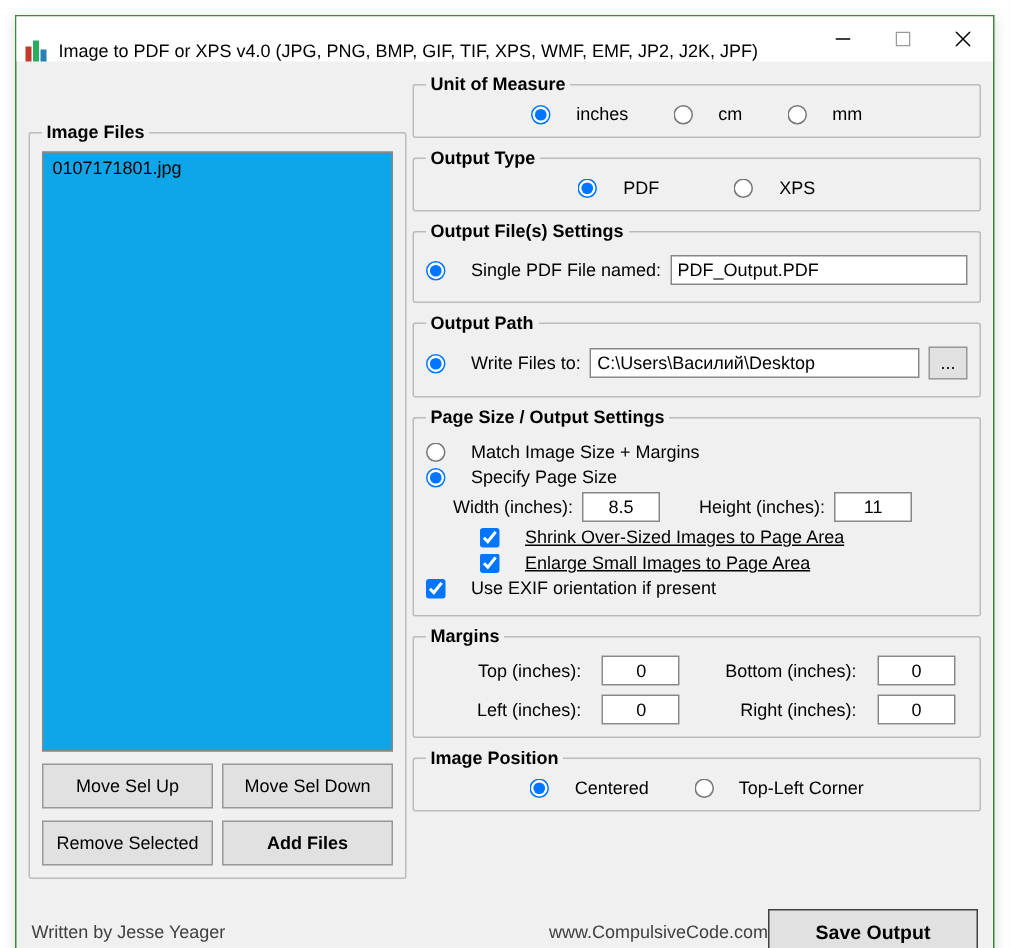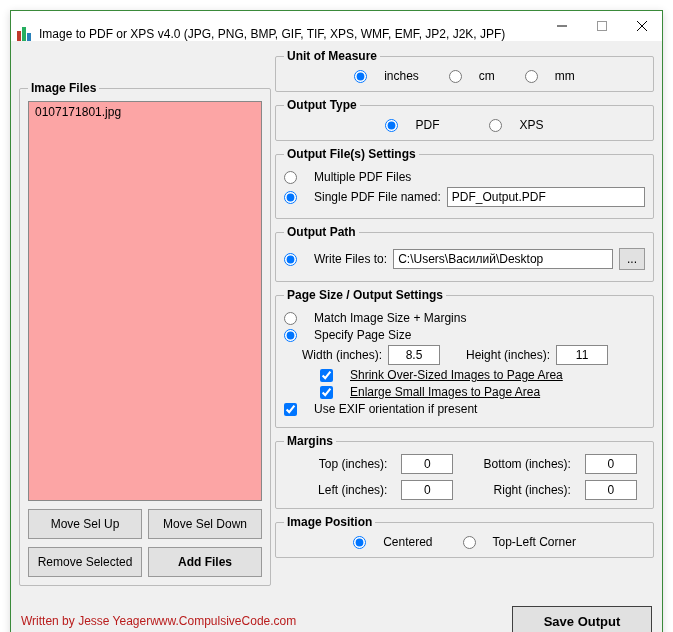--- a/index.html
+++ b/index.html
@@ -51,21 +51,21 @@
     border-radius: 2px;
     margin: 0 0 6px 0;
     padding: 6px 8px 8px 8px;
   }
   fieldset.group > legend {
     font-size: 12px;
     font-weight: bold;
     padding: 0 3px;
   }
   .file-list {
-    background: #fca5a5;
+    background: #0ea5e9;
     border: 1px solid #888;
     height: 400px;
     padding: 2px 4px;
     overflow: auto;
   }
   .file-item { padding: 1px 2px; }
   .btn-row { display: flex; gap: 6px; margin-top: 8px; }
   button.btn {
     flex: 1;
     height: 30px;
@@ -100,22 +100,22 @@
     background: #e1e1e1;
     font-size: 12px;
     cursor: pointer;
     padding: 0;
   }
   .footer {
     display: flex;
     align-items: center;
     padding: 6px 10px 10px 10px;
   }
-  .footer .link { color: #b91c1c; font-size: 12px; }
-  .footer .spacer { flex: 1; text-align: left; }
+  .footer .link { color: #404040; font-size: 12px; }
+  .footer .spacer { flex: 1; text-align: right; }
   .save-btn {
     width: 140px;
     height: 30px;
     font-weight: bold;
     background: #e1e1e1;
     border: 1px solid #404040;
     font-family: Liberation Sans, sans-serif;
     font-size: 13px;
     cursor: pointer;
   }
@@ -208,26 +208,20 @@
               <input type="radio" name="otype" style="">
               <span>XPS</span>
             </label>
         </div>
       </fieldset>
 
       <fieldset class="group">
         <legend>Output File(s) Settings</legend>
         <div class="row">
           <label class="opt">
-              <input type="radio" name="ofiles" style="">
-              <span>Multiple PDF Files</span>
-            </label>
-        </div>
-        <div class="row">
-          <label class="opt">
               <input type="radio" name="ofiles" checked="" style="">
               <span>Single PDF File named:</span>
             </label>
           <input class="txt" style="flex: 1 1 0%;" value="PDF_Output.PDF">
         </div>
       </fieldset>
 
       <fieldset class="group">
         <legend>Output Path</legend>
         <div class="row">

